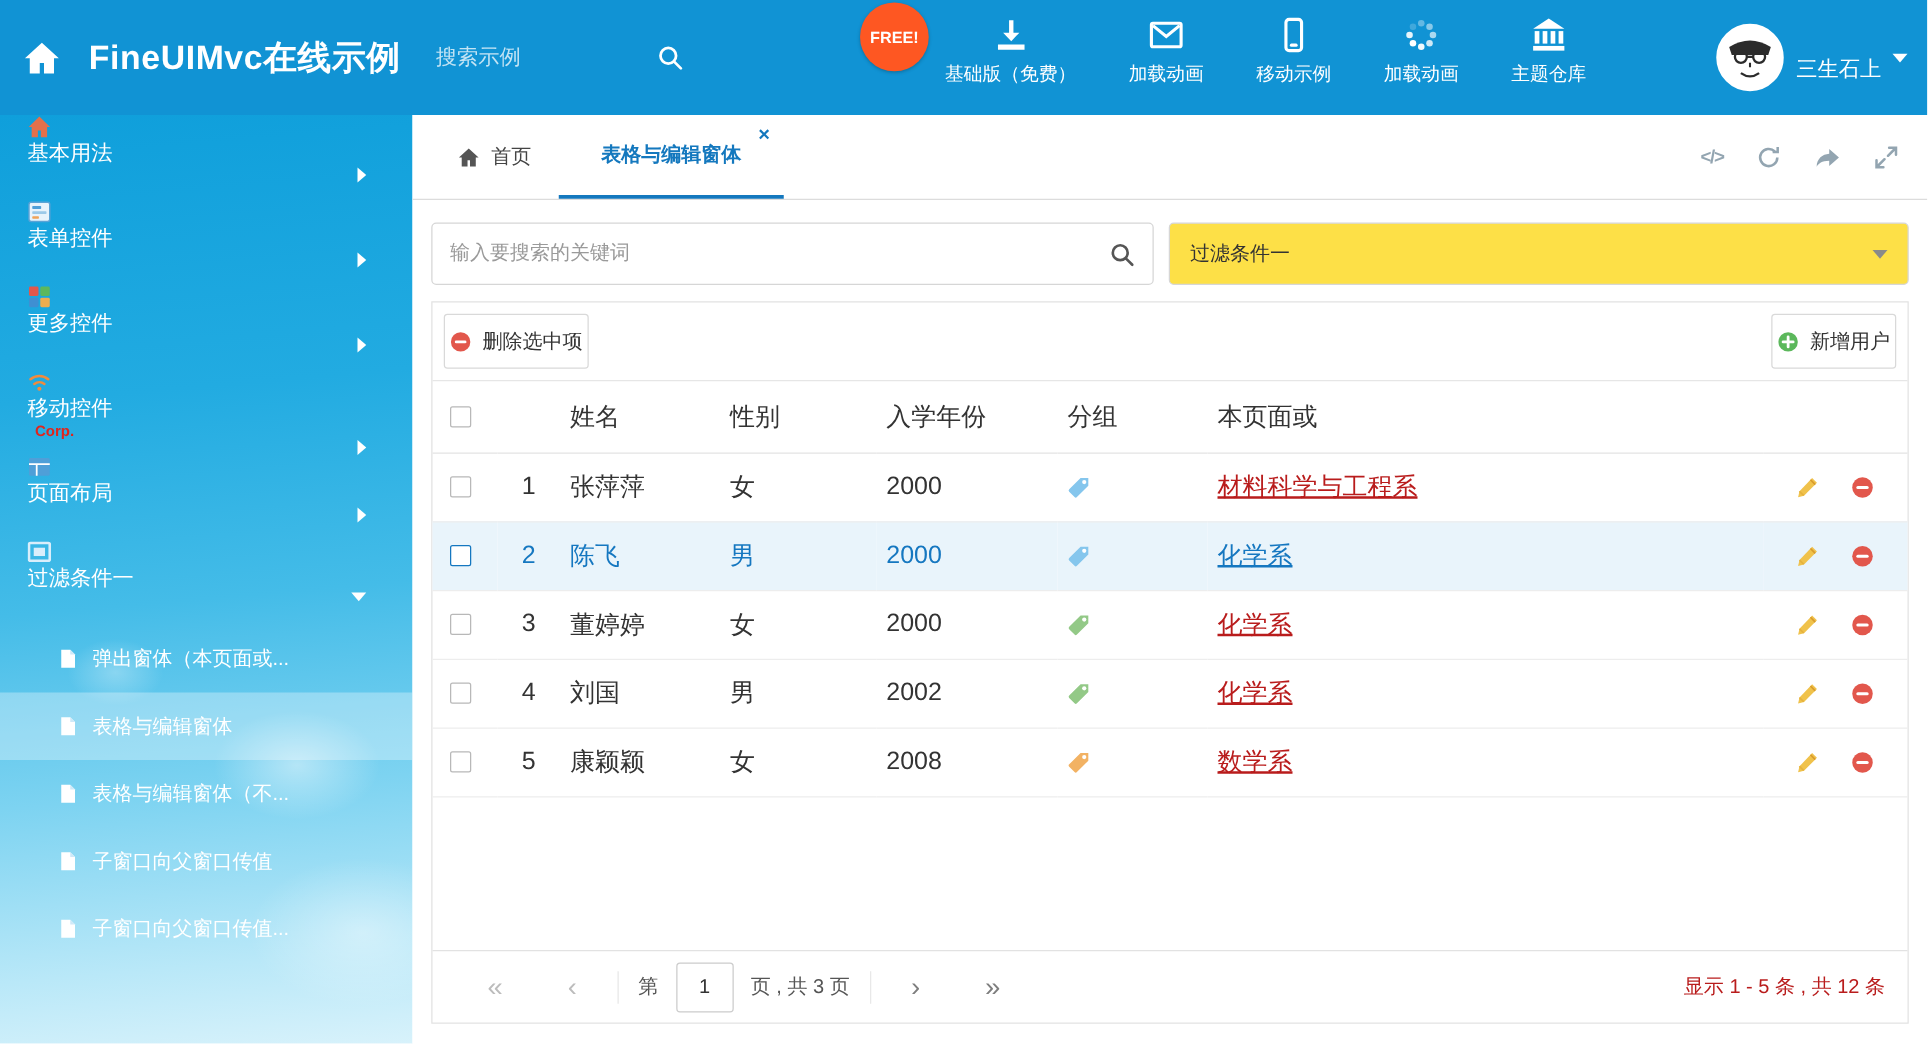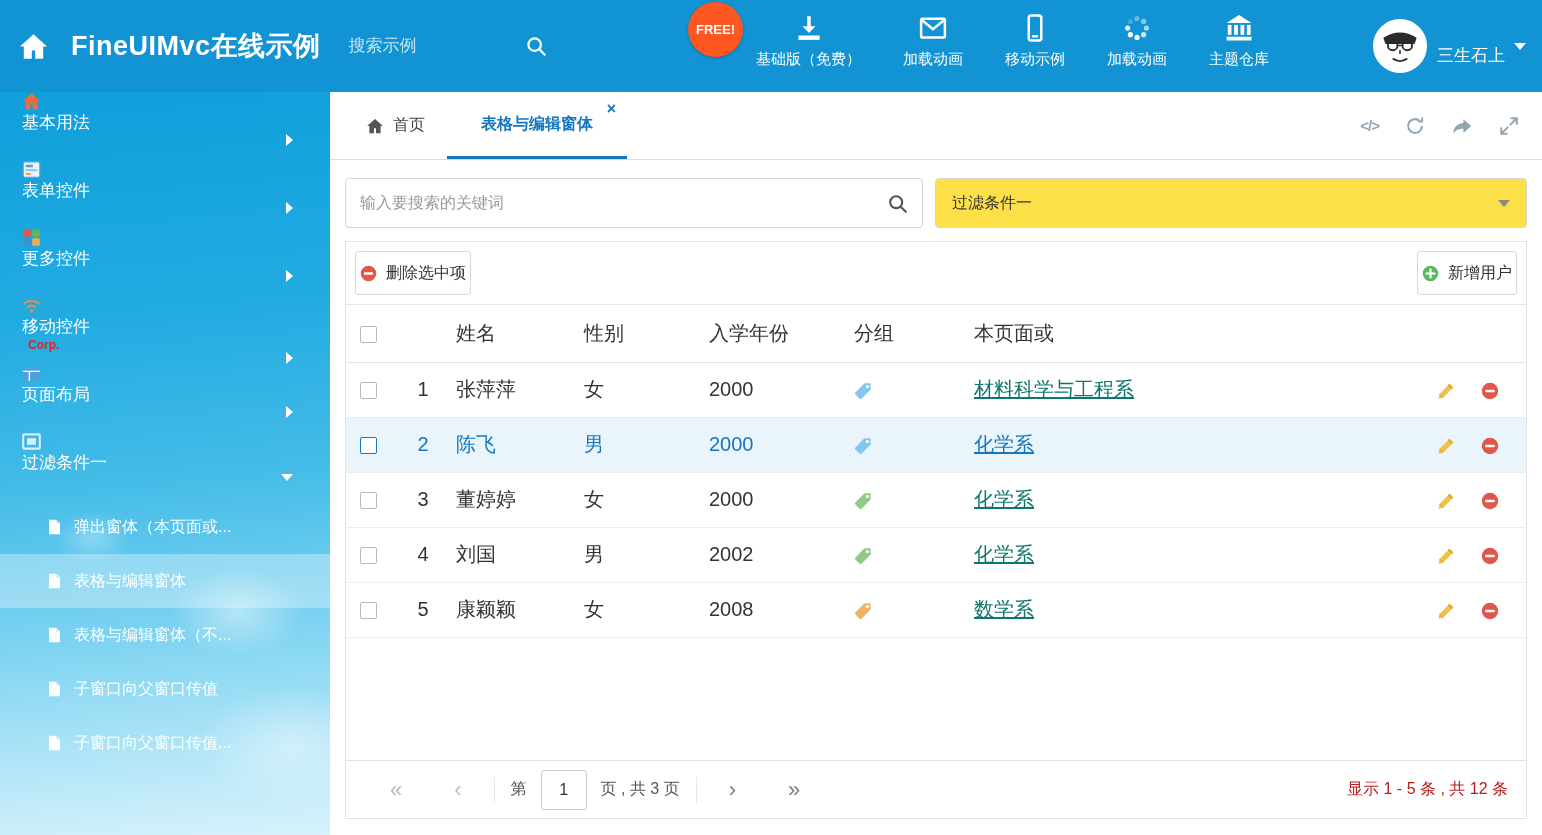--- a/index.html
+++ b/index.html
@@ -73,21 +73,21 @@
   .grid{width:100%;border-collapse:collapse;table-layout:fixed;font-size:20px;color:#333;flex:0 0 auto;}
   .grid th{height:57px;text-align:left;font-weight:normal;color:#333;border-bottom:1px solid #e3e3e3;}
   .grid td{height:55px;border-bottom:1px solid #ededed;}
   .c-pad{padding-left:8px;}
   .c-num{text-align:center;}
   .c-check{padding-left:14px;}
   .checkbox{display:inline-block;width:17px;height:17px;border:1px solid #b8b8b8;border-radius:2px;background:#fff;cursor:pointer;vertical-align:middle;}
   tr.selected{background:#e9f4fb;}
   tr.selected td{color:#1577c0;}
   tr.selected .checkbox{border-color:#1577c0;}
-  .major{color:#0f766e;text-decoration:underline;cursor:pointer;}
+  .major{color:#b91c1c;text-decoration:underline;cursor:pointer;}
   tr.selected .major{color:#1577c0;}
   .tag{width:18px;height:18px;vertical-align:middle;}
   .c-act{text-align:right;padding-right:36px;white-space:nowrap;}
   .act{width:18px;height:18px;margin-left:26px;cursor:pointer;vertical-align:middle;}
   .spacer{flex:1;}
 
   .pager{display:flex;align-items:center;height:58px;border-top:1px solid #e2e2e2;padding:0 18px;font-size:16px;color:#555;flex:0 0 auto;}
   .pg-btn{font-size:22px;color:#7e7e7e;cursor:pointer;padding:0 26px;line-height:1;}
   .pg-btn.dis{color:#bcbcbc;cursor:default;}
   .pg-sep{width:1px;height:26px;background:#e8e8e8;margin:0 6px;}

